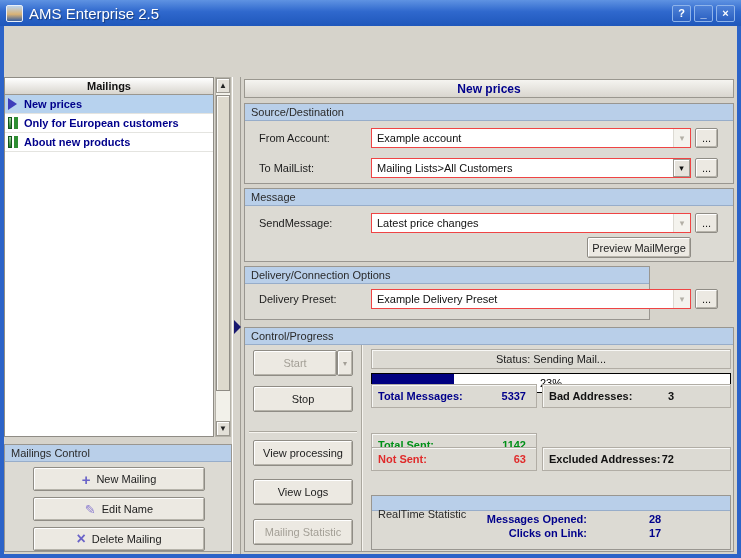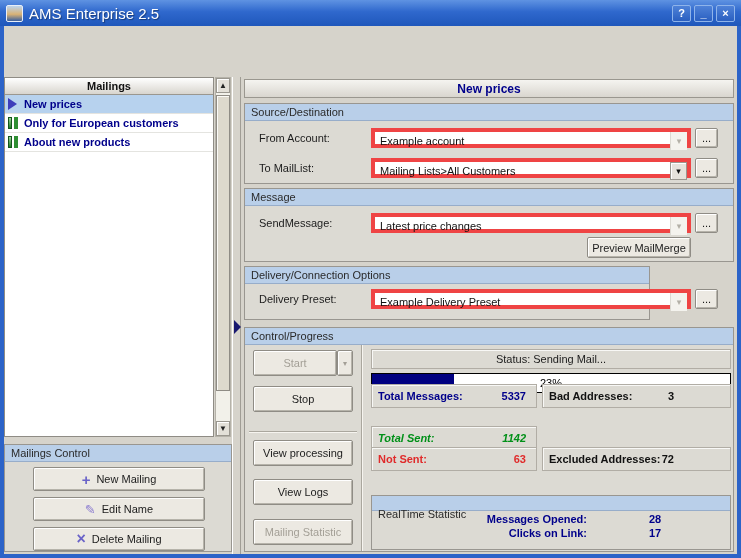--- a/index.html
+++ b/index.html
@@ -62,21 +62,21 @@
   
   .section { position:absolute; border:1px solid #999690; background:#dcdad3; }
   .section-header { height:17px; background:#b9cfe9; border-bottom:1px solid #97adca;
     color:#2a2a2a; padding:2px 0 0 6px; }
 
   .panel-title { position:absolute; left:240px; top:53px; width:490px; height:19px;
     background:linear-gradient(180deg,#f5f4f0,#d9d6cf); border:1px solid #9a978f;
     text-align:center; font-weight:bold; font-size:12px; color:#00008b; padding-top:2px; }
 
   .field-label { position:absolute; left:14px; height:20px; line-height:20px; color:#1c1c1c; }
-  .combo { position:absolute; left:126px; width:320px; height:20px; background:#fff; border:4px solid #ef4444;
+  .combo { position:absolute; left:126px; width:320px; height:20px; background:#fff; border:1px solid #ef4444;
     line-height:18px; padding-left:5px; color:#111; }
   .combo .arrow-box { position:absolute; right:0; top:0; width:17px; height:18px; display:flex; align-items:center; justify-content:center; }
   .arrow-disabled { background:#f4f3ee; border-left:1px solid #dcdad3; color:#b3b0a7; font-size:9px; }
   .arrow-enabled { background:#e6e3dc; border:1px solid #9a978f; box-shadow:inset 1px 1px 0 #fff; color:#111; font-size:9px; }
   .browse-btn { position:absolute; left:450px; width:23px; height:20px; }
 
   .btn { background:#ece9e2; border:1px solid #8f8c85; border-radius:2px;
     box-shadow:inset 1px 1px 0 #ffffff, inset -1px -1px 0 #b6b3aa;
     font-family:inherit; font-size:11px; color:#1c1c1c; display:flex; align-items:center; justify-content:center; cursor:default; }
   .btn.disabled { color:#a39f96; }
@@ -101,21 +101,21 @@
   .progress-fill { position:absolute; left:0; top:0; bottom:0; background:#000080; }
   .progress-label { position:absolute; left:0; right:0; top:3px; text-align:center; color:#000; }
 
   .stat-box { position:absolute; height:24px; background:#dcdad3; border:1px solid #b1ada5;
     box-shadow:inset 1px 1px 0 rgba(255,255,255,.8); font-weight:bold; }
   .stat-box .lbl { position:absolute; left:6px; top:5px; }
   .stat-box .val { position:absolute; top:5px; text-align:right; }
   .sb-l { left:126px; width:166px; } .sb-l .val { right:10px; }
   .sb-r { left:297px; width:189px; } .sb-r .val { right:56px; }
   .c-navy { color:#00008b; } .c-green { color:#009018; } .c-red { color:#e02a2a; } .c-black { color:#111; }
-  .r1 { top:56px; } .r2 { top:98px;font-style:italic; } .r3 { top:119px; }
+  .r1 { top:56px; } .r2 { top:105px; } .r3 { top:119px; }
 
   .realtime { position:absolute; left:126px; top:167px; width:360px; height:55px; border:1px solid #999690; background:#dcdad3; }
   .realtime .section-header { height:15px; padding-top:12px; }
   .rt-row { display:flex; margin-top:2px; font-weight:bold; color:#00008b; }
   .rt-lbl { width:215px; text-align:right; }
   .rt-val { width:60px; margin-left:38px; text-align:center; }
 </style>
 </head>
 <body>
 

